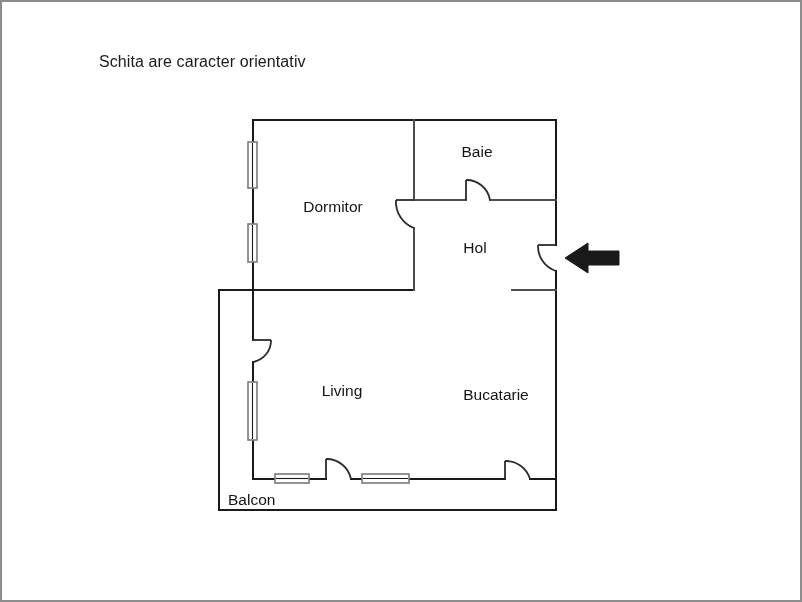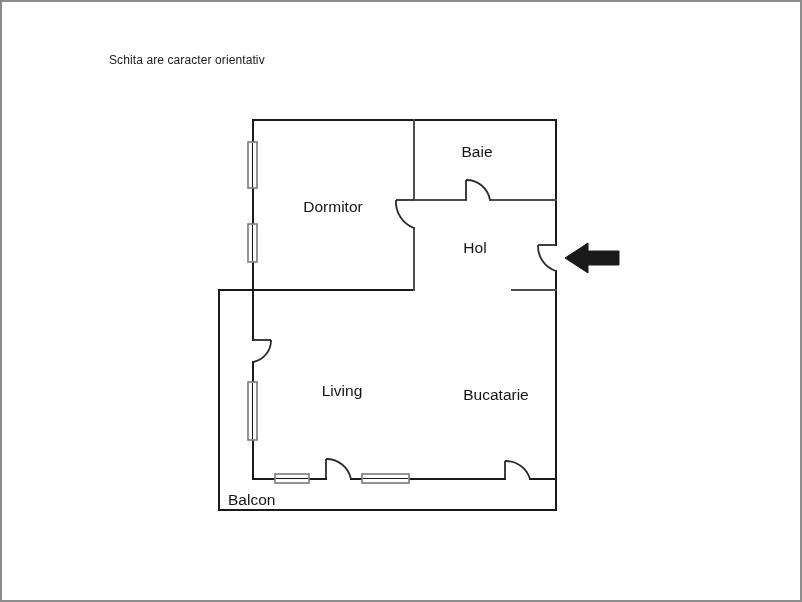--- a/index.html
+++ b/index.html
@@ -25,23 +25,23 @@
     left: 0;
     top: 0;
     width: 802px;
     height: 602px;
     box-sizing: border-box;
     border: 2px solid #8c8c8c;
     background: #ffffff;
   }
   #plan-title {
     position: absolute;
-    left: 109px;
+    left: 99px;
     top: 53px;
-    font-size: 12px;
+    font-size: 16px;
     color: #1a1a1a;
     letter-spacing: 0.1px;
     white-space: nowrap;
   }
   #plan-svg {
     position: absolute;
     left: 0;
     top: 0;
   }
   .room-label {

